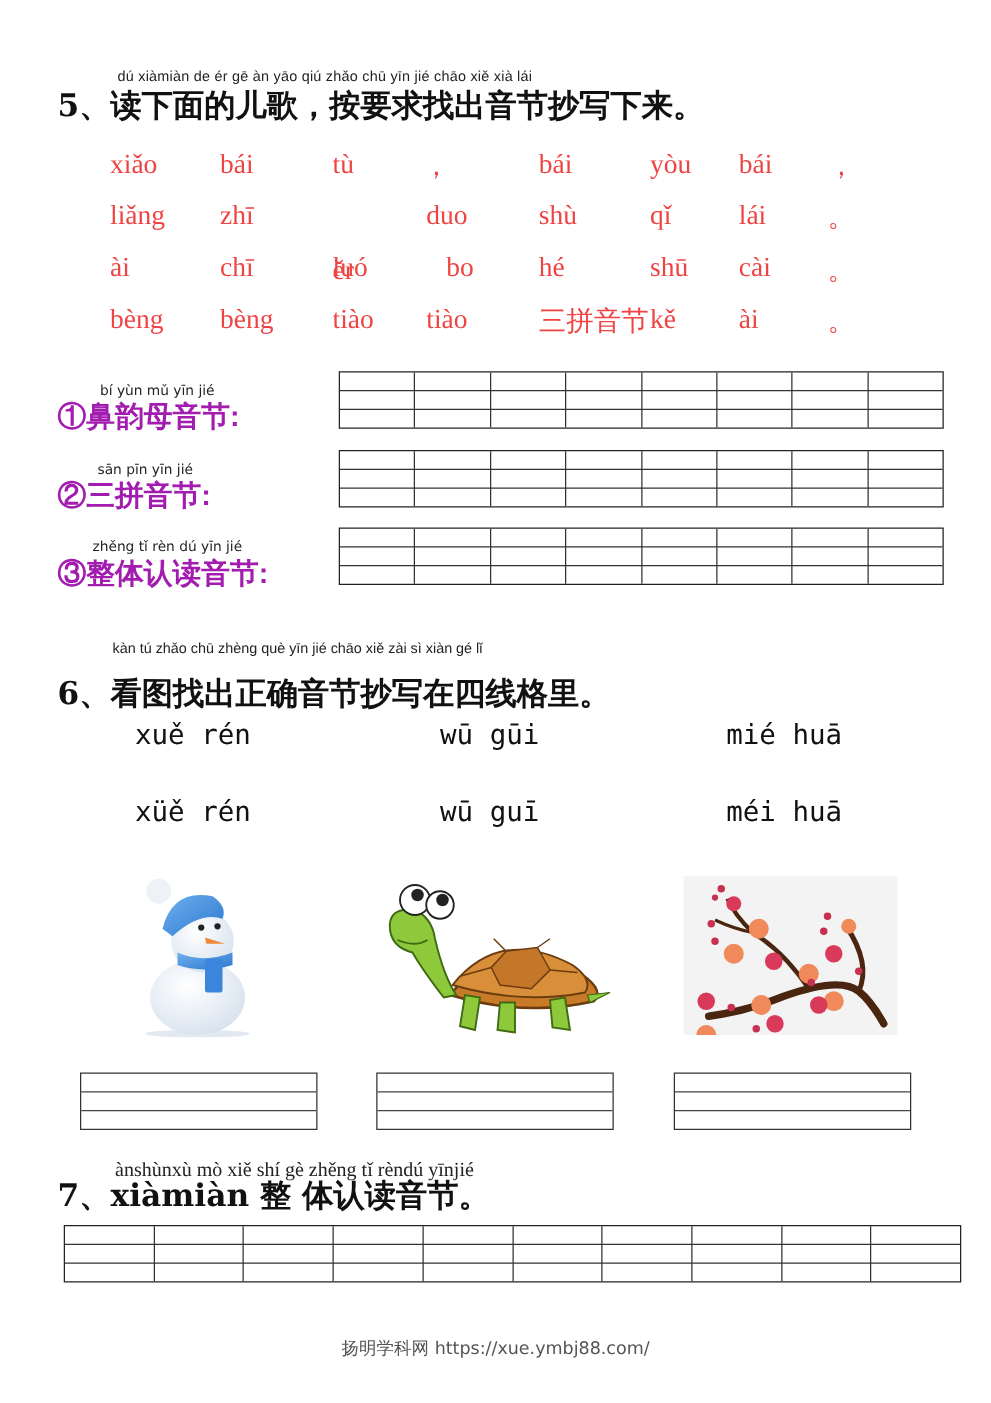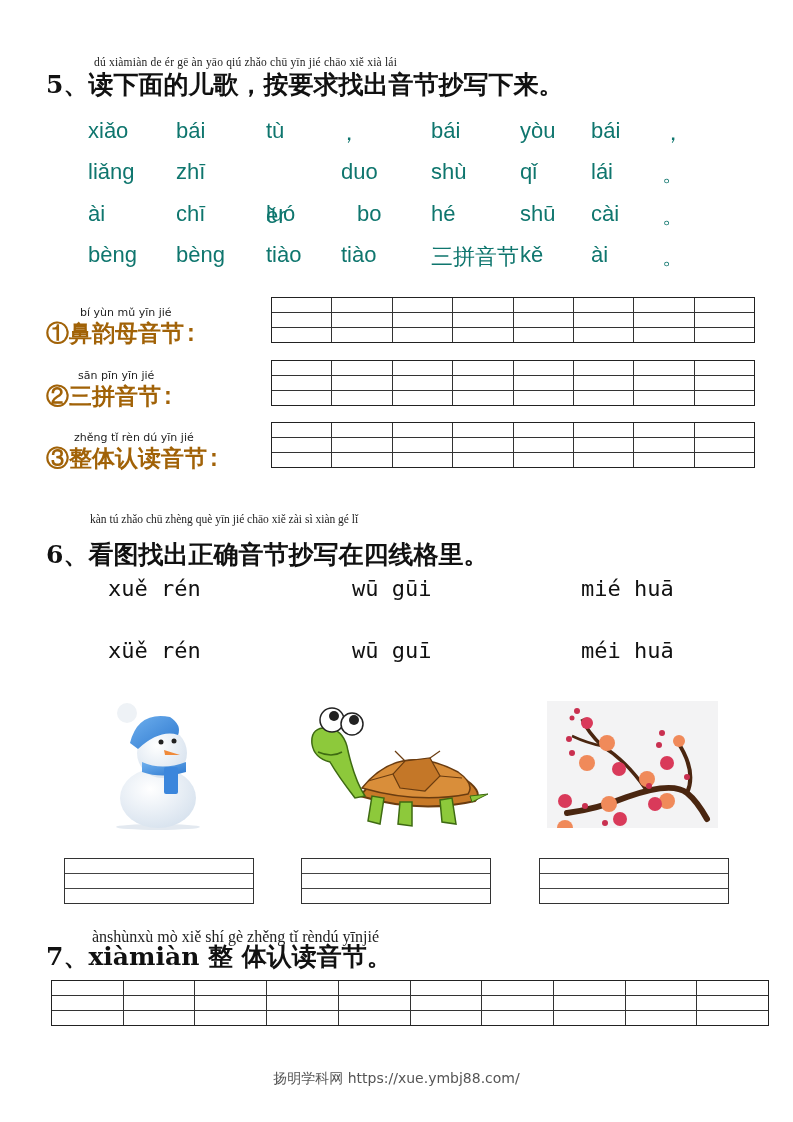--- a/index.html
+++ b/index.html
@@ -1,28 +1,28 @@
 <!DOCTYPE html>
 <html><head>
 <meta charset="utf-8">
 <style>
   * { box-sizing: border-box; margin: 0; padding: 0; }
   html, body { width: 793px; height: 1122px; background: #ffffff; overflow: hidden; }
   body { position: relative; font-family: "DejaVu Sans", sans-serif; color: #111; }
 
   
   .heading { position: absolute; font-family: "DejaVu Serif", serif; font-weight: bold; font-size: 25px; color: #111; white-space: nowrap; letter-spacing: 0px; }
-  .heading-pinyin { position: absolute; font-family: Liberation Serif, serif; font-size: 11px; color: #222; white-space: nowrap; }
+  .heading-pinyin { position: absolute; font-family: Liberation Sans, sans-serif; font-size: 11px; color: #222; white-space: nowrap; }
 
   
   .pinyin-row { position: absolute; left: 88px; height: 30px; }
-  .pinyin-cell { position: absolute; top: 0; font-family: Liberation Sans, sans-serif; font-size: 22px; color: #0f766e; white-space: nowrap; }
-
-  
-  .sub-label { position: absolute; left: 46px; font-family: Liberation Mono, monospace; font-weight: bold; font-size: 23px; color: #a16207; white-space: nowrap; }
+  .pinyin-cell { position: absolute; top: 0; font-family: Liberation Serif, serif; font-size: 22px; color: #ef4444; white-space: nowrap; }
+
+  
+  .sub-label { position: absolute; left: 46px; font-family: Liberation Sans, sans-serif; font-weight: bold; font-size: 23px; color: #a21caf; white-space: nowrap; }
   .sub-pinyin { position: absolute; font-family: "DejaVu Sans", sans-serif; font-size: 11px; color: #222; white-space: nowrap; }
 
   
   .grid { position: absolute; border: 1.5px solid #222; display: flex; }
   .grid .col { flex: 1; border-right: 1.5px solid #333; position: relative; }
   .grid .col:last-child { border-right: none; }
   .grid .hline { position: absolute; left: 0; right: 0; height: 0; border-top: 1.5px solid #333; }
 
   .lines-box { position: absolute; border: 1.5px solid #333; }
   .lines-box .hline { position: absolute; left: 0; right: 0; border-top: 1.5px solid #444; }

